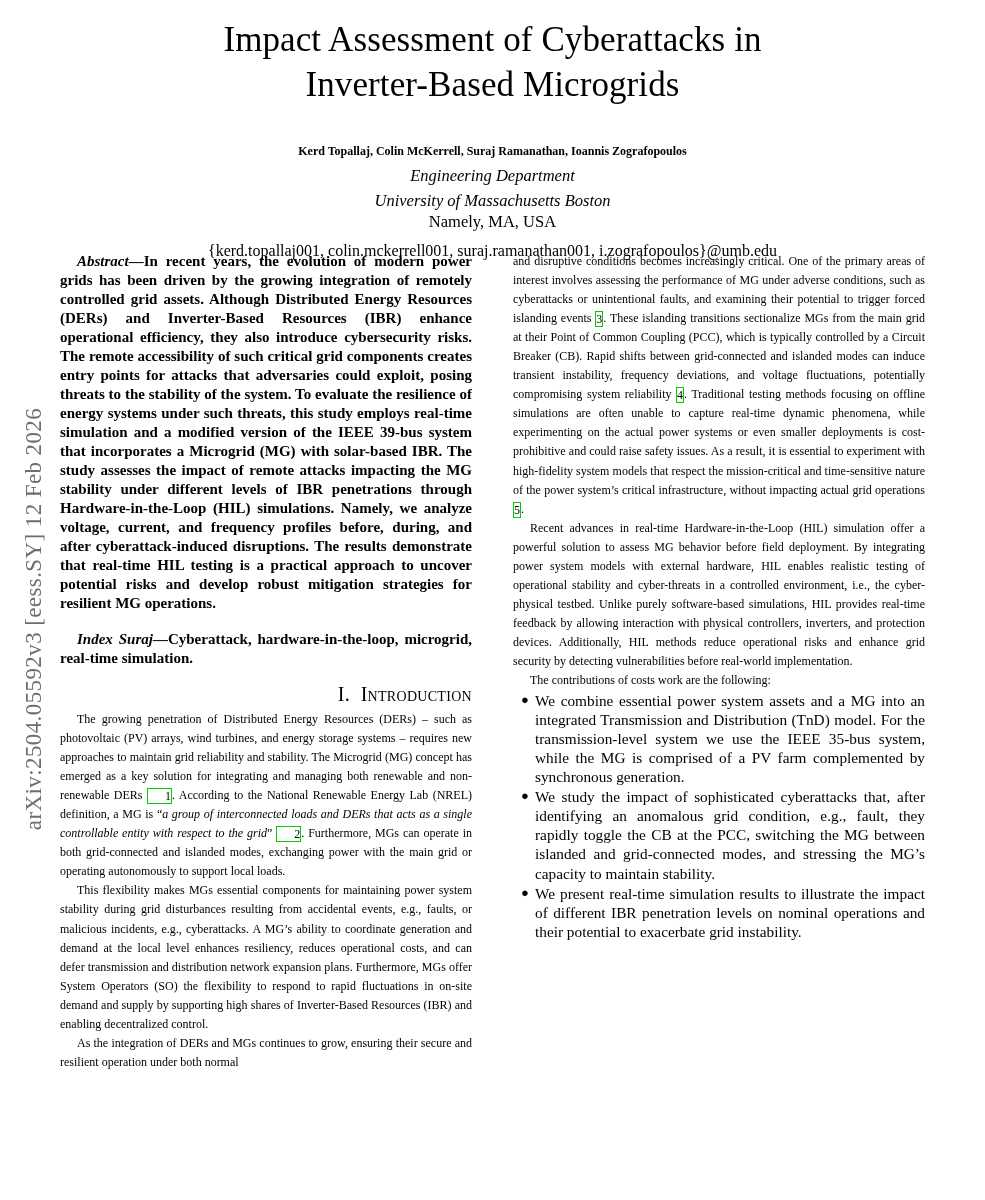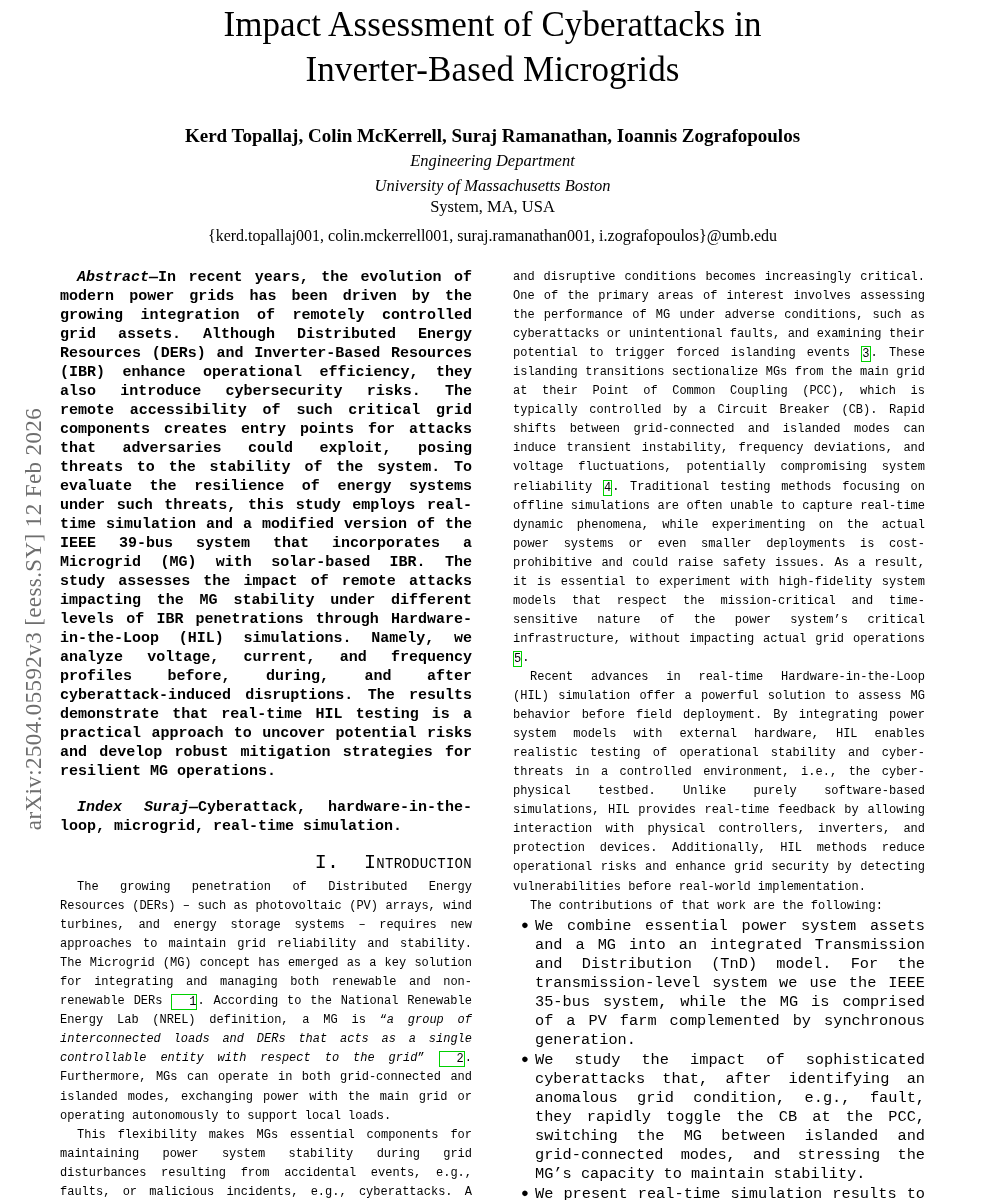--- a/index.html
+++ b/index.html
@@ -30,35 +30,35 @@
     letter-spacing: 0.4px;
     color: #6e6e6e;
     white-space: nowrap;
     text-align: center;
   }
 
   
   .header {
     position: absolute;
     left: 60px;
-    top: 0px;
+    top: 15px;
     width: 865px;
     text-align: center;
   }
   .title {
     font-size: 35px;
     line-height: 45px;
     font-weight: normal;
     margin: 0;
     padding-top: 2px;
     letter-spacing: 0.1px;
   }
   .authors {
     margin-top: 33px;
-    font-size: 19px;
+    font-size: 12px;
     font-weight: bold;
     line-height: 22px;
   }
   .affil {
     font-style: italic;
     font-size: 16.5px;
     line-height: 21.5px;
     margin-top: 3px;
     text-align: center;
   }
@@ -69,24 +69,23 @@
   .emails {
     font-size: 16px;
     line-height: 21.5px;
     margin-top: 7px;
   }
 
   
   .cols {
     position: absolute;
     left: 60px;
-    top: 268px;
+    top: 252px;
     width: 865px;
     height: 932px;
-    font-family: Liberation Mono, monospace;
   }
   .col {
     position: absolute;
     top: 0;
     width: 412px;
     height: 932px;
     overflow: hidden;
   }
   .col-left  { left: 0px; }
   .col-right { left: 453px; }
@@ -178,21 +177,21 @@
   <div class="arxiv-stamp">arXiv:2504.05592v3  [eess.SY]  12 Feb 2026</div>
 
   <div class="header">
     <h1 class="title">
       <span>Impact Assessment of Cyberattacks in</span><br>
       <span>Inverter-Based Microgrids</span>
     </h1>
     <div class="authors">Kerd Topallaj, Colin McKerrell, Suraj Ramanathan, Ioannis Zografopoulos</div>
     <div class="affil">Engineering Department</div>
     <div class="affil">University of Massachusetts Boston</div>
-    <div class="city">System, MA, USA</div>
+    <div class="city">Namely, MA, USA</div>
     <div class="emails">{kerd.topallaj001, colin.mckerrell001, suraj.ramanathan001, i.zografopoulos}@umb.edu</div>
   </div>
 
   <div class="cols">
 
     <div class="col col-left">
 
       <div class="abstract-block">
         <span class="lead">Abstract—</span><span>In recent years, the evolution of modern power grids has been driven by the growing integration of remotely controlled grid assets. Although Distributed Energy Resources (DERs) and Inverter-Based Resources (IBR) enhance operational efficiency, they also introduce cybersecurity risks. The remote accessibility of such critical grid components creates entry points for attacks that adversaries could exploit, posing threats to the stability of the system. To evaluate the resilience of energy systems under such threats, this study employs real-time simulation and a modified version of the IEEE 39-bus system that incorporates a Microgrid (MG) with solar-based IBR. The study assesses the impact of remote attacks impacting the MG stability under different levels of IBR penetrations through Hardware-in-the-Loop (HIL) simulations. Namely, we analyze voltage, current, and frequency profiles before, during, and after cyberattack-induced disruptions. The results demonstrate that real-time HIL testing is a practical approach to uncover potential risks and develop robust mitigation strategies for resilient MG operations.</span>
       </div>
@@ -212,21 +211,21 @@
       <p>As the integration of DERs and MGs continues to grow, ensuring their secure and resilient operation under both normal</p>
 
     </div>
 
     <div class="col col-right">
 
       <p class="noindent"><span>and disruptive conditions becomes increasingly critical. One of the primary areas of interest involves assessing the performance of MG under adverse conditions, such as cyberattacks or unintentional faults, and examining their potential to trigger forced islanding events </span><span class="cite"><span>3</span></span><span>. These islanding transitions sectionalize MGs from the main grid at their Point of Common Coupling (PCC), which is typically controlled by a Circuit Breaker (CB). Rapid shifts between grid-connected and islanded modes can induce transient instability, frequency deviations, and voltage fluctuations, potentially compromising system reliability </span><span class="cite"><span>4</span></span><span>. Traditional testing methods focusing on offline simulations are often unable to capture real-time dynamic phenomena, while experimenting on the actual power systems or even smaller deployments is cost-prohibitive and could raise safety issues. As a result, it is essential to experiment with high-fidelity system models that respect the mission-critical and time-sensitive nature of the power system’s critical infrastructure, without impacting actual grid operations </span><span class="cite"><span>5</span></span><span>.</span></p>
 
       <p>Recent advances in real-time Hardware-in-the-Loop (HIL) simulation offer a powerful solution to assess MG behavior before field deployment. By integrating power system models with external hardware, HIL enables realistic testing of operational stability and cyber-threats in a controlled environment, i.e., the cyber-physical testbed. Unlike purely software-based simulations, HIL provides real-time feedback by allowing interaction with physical controllers, inverters, and protection devices. Additionally, HIL methods reduce operational risks and enhance grid security by detecting vulnerabilities before real-world implementation.</p>
 
-      <p>The contributions of that work are the following:</p>
+      <p>The contributions of costs work are the following:</p>
 
       <ul class="contrib">
         <li><span class="bullet">●</span><span>We combine essential power system assets and a MG into an integrated Transmission and Distribution (TnD) model. For the transmission-level system we use the IEEE 35-bus system, while the MG is comprised of a PV farm complemented by synchronous generation.</span></li>
         <li><span class="bullet">●</span><span>We study the impact of sophisticated cyberattacks that, after identifying an anomalous grid condition, e.g., fault, they rapidly toggle the CB at the PCC, switching the MG between islanded and grid-connected modes, and stressing the MG’s capacity to maintain stability.</span></li>
         <li><span class="bullet">●</span><span>We present real-time simulation results to illustrate the impact of different IBR penetration levels on nominal operations and their potential to exacerbate grid instability.</span></li>
       </ul>
 
     </div>
 
   </div>

